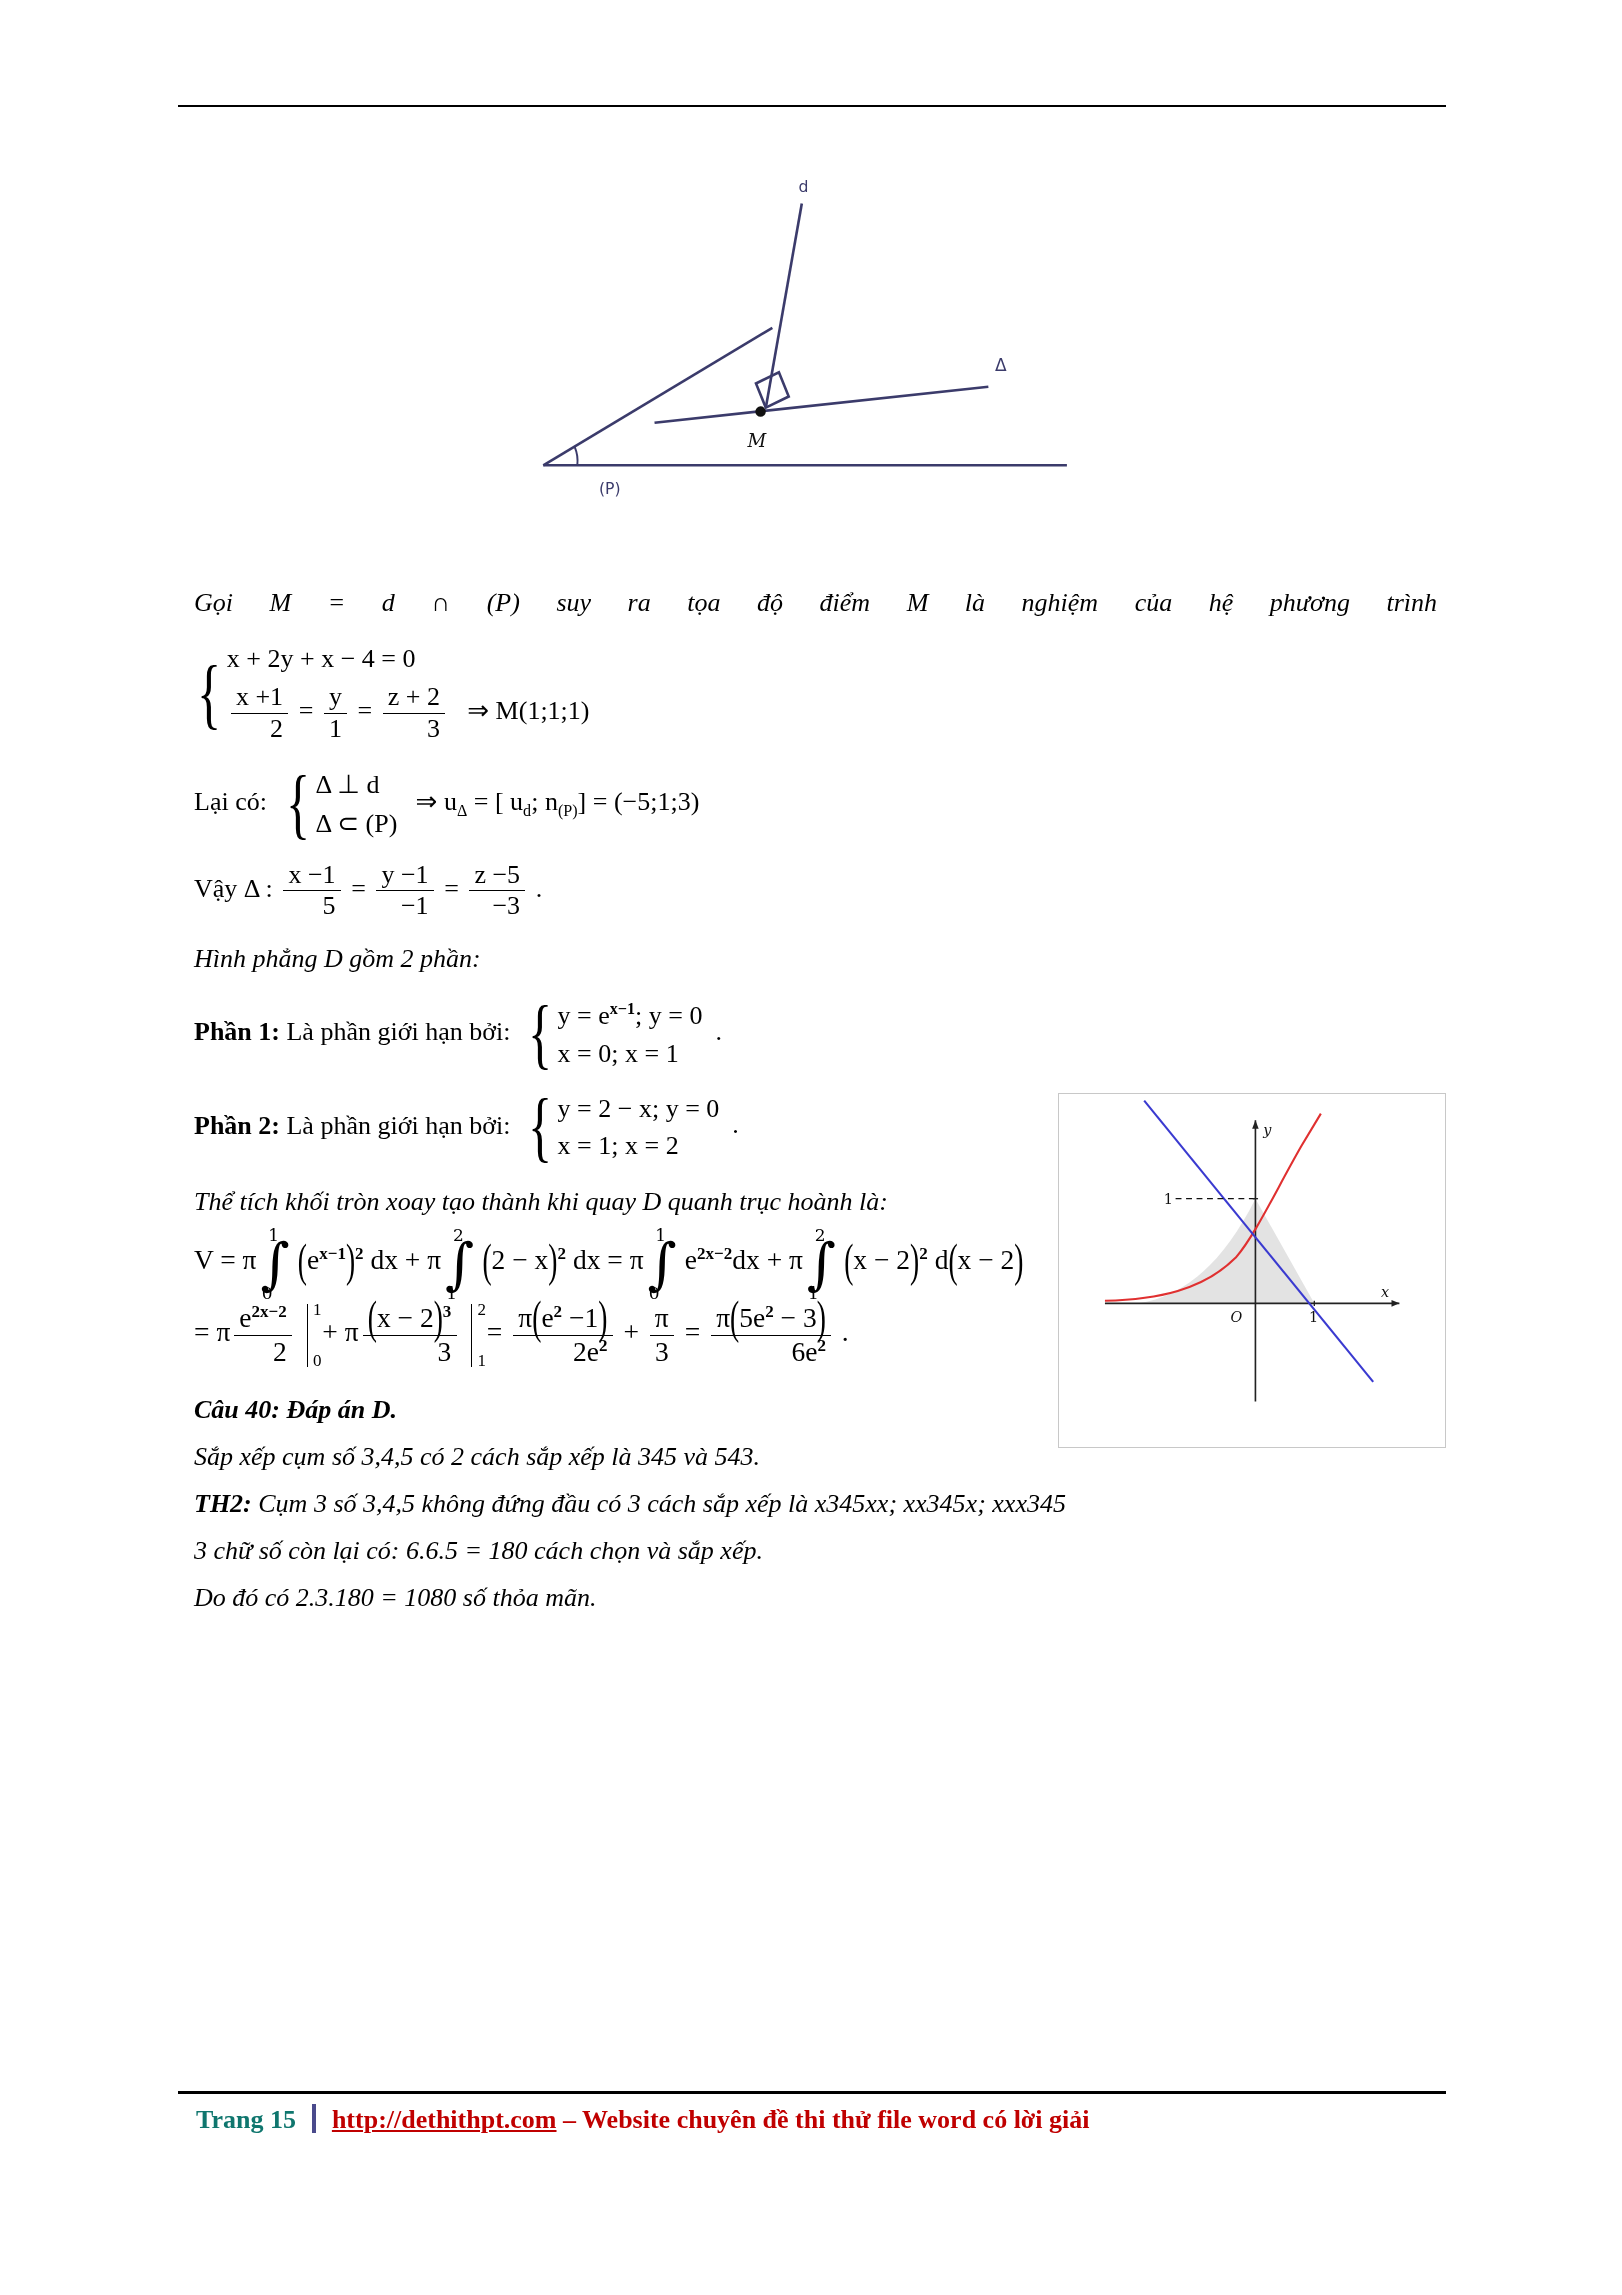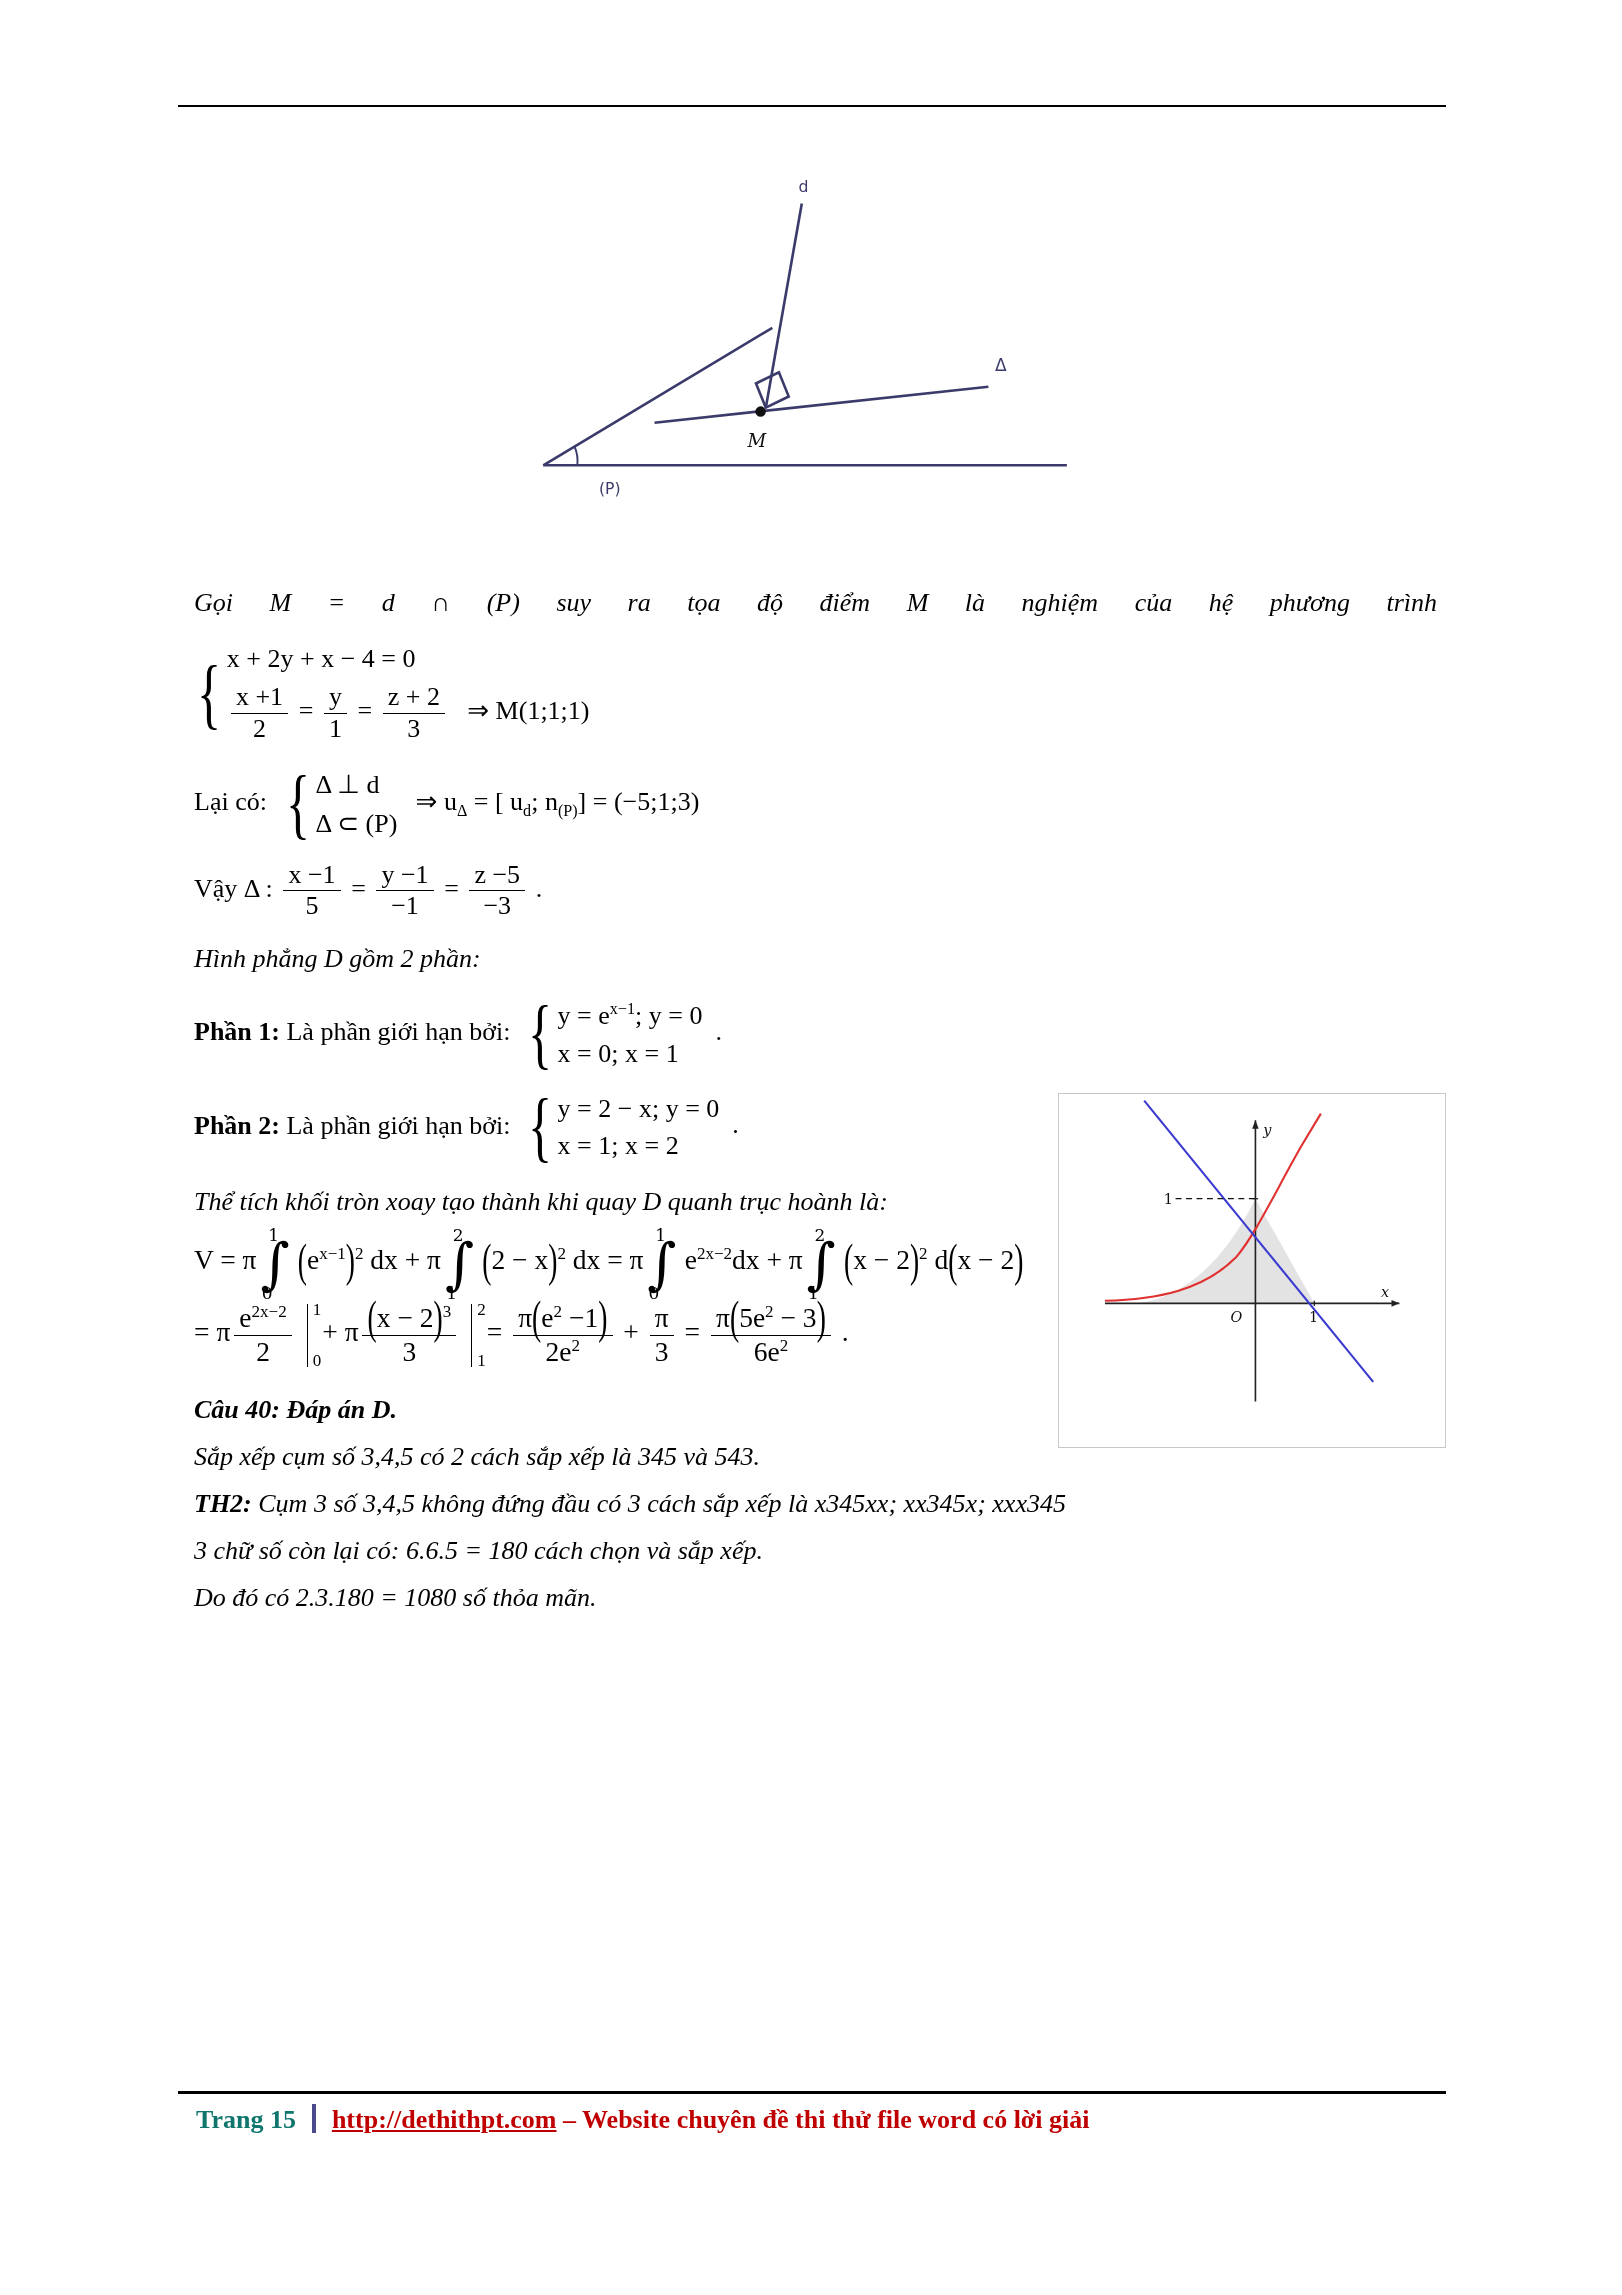--- a/index.html
+++ b/index.html
@@ -57,27 +57,27 @@
   }
   .bold { font-weight: bold; }
 
   .block {
     margin: 17px 0 17px 0;
     font-size: 26px;
   }
   .frac {
     display: inline-block;
     vertical-align: middle;
-    text-align: center;
+    text-align: right;
     margin: 0 3.9px;
     line-height: 1.18;
   }
   .frac .num { display: block; padding: 0 5.2px; }
   .frac .den { display: block; padding: 0 5.2px; border-top: 1.3px solid #000; }
-  .sup { vertical-align: super; font-size: 0.62em; }
+  .sup { vertical-align: super; font-size: 0.62em; font-weight: bold; }
   .sub { vertical-align: sub; font-size: 0.62em; }
   .big-paren {
     display: inline-block;
     transform: scaleY(1.7);
     transform-origin: center;
     font-weight: 300;
   }
   .brace {
     display: inline-block;
     font-size: 63px;

